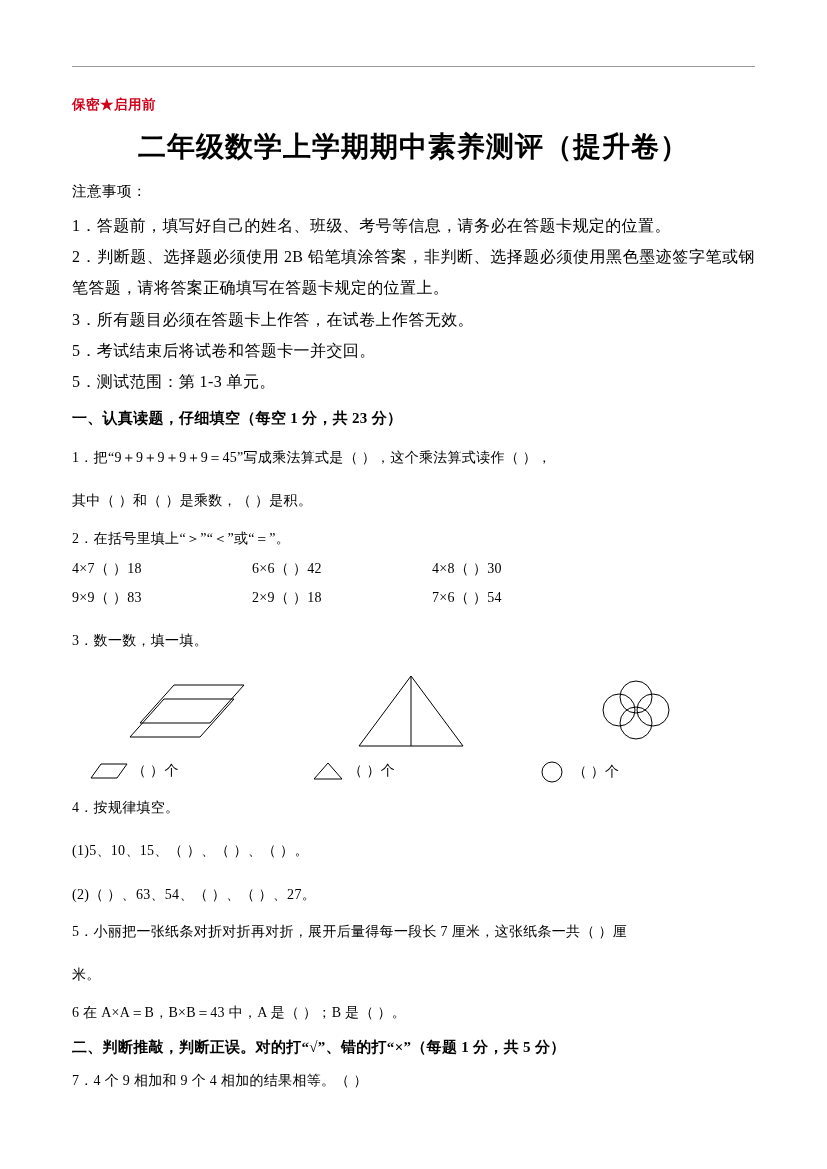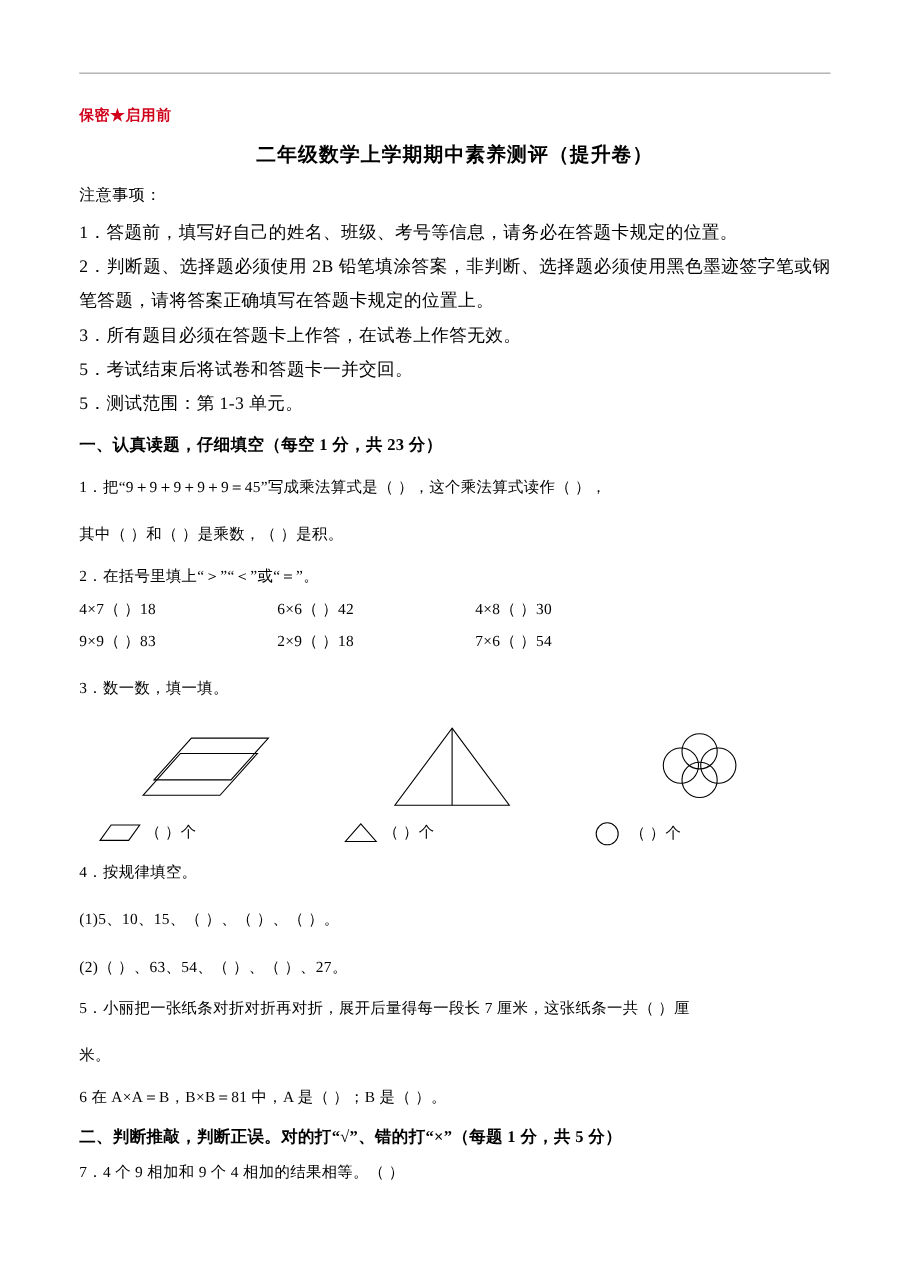--- a/index.html
+++ b/index.html
@@ -34,21 +34,21 @@
   .secret {
     color: #d0021b;
     font-weight: bold;
     font-size: 13.5px;
     font-family: "Liberation Serif", serif;
     letter-spacing: 0.5px;
     margin: 0 0 14px 0;
   }
   .title {
     text-align: center;
-    font-size: 18px;
+    font-size: 28px;
     font-weight: bold;
     font-family: "Liberation Serif", serif;
     margin: 0 0 12px 0;
     letter-spacing: 1px;
   }
   .subtitle {
     text-align: center;
     font-size: 12.5px;
     margin: 0 0 16px 0;
     letter-spacing: 0.3px;
@@ -211,20 +211,20 @@
 
     </div>
 
     <p class="q mt10">4．按规律填空。</p>
     <p class="q">(1)5、10、15、（        ）、（        ）、（        ）。</p>
     <p class="q">(2)（        ）、63、54、（        ）、（        ）、27。</p>
 
     <p class="q mt10">5．小丽把一张纸条对折对折再对折，展开后量得每一段长 7 厘米，这张纸条一共（          ）厘</p>
     <p class="q">米。</p>
 
-    <p class="q mt10">6 在 A×A＝B，B×B＝81 中，A 是（        ）；B 是（        ）。</p>
+    <p class="q mt10">6 在 A×A＝B，B×B＝43 中，A 是（        ）；B 是（        ）。</p>
 
     <div class="section-head">二、判断推敲，判断正误。对的打“√”、错的打“×”（每题 1 分，共 5 分）</div>
 
     <p class="q mt10">7．4 个 9 相加和 9 个 4 相加的结果相等。（        ）</p>
 
   </div>
 </div>
 
 </body></html>

